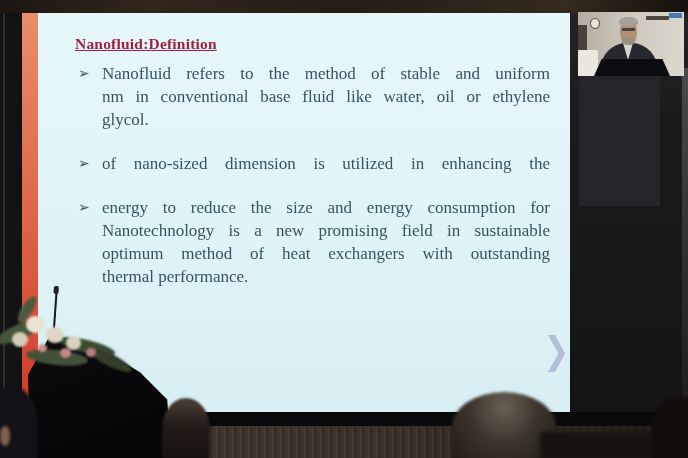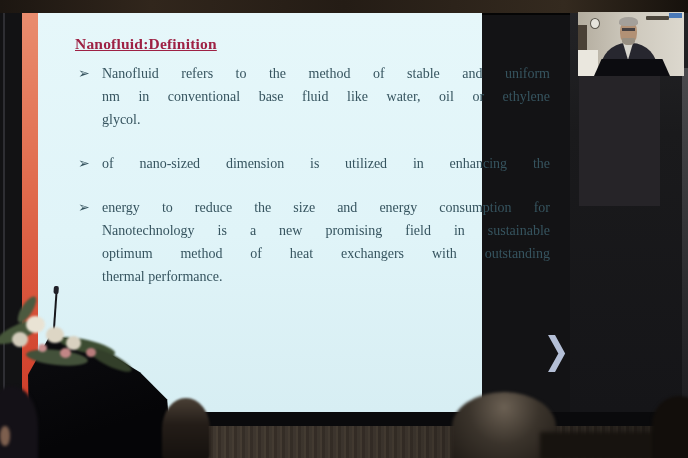--- a/index.html
+++ b/index.html
@@ -14,31 +14,31 @@
   
   .left-margin{position:absolute;left:0;top:13px;width:22px;height:400px;background:#121214;}
   .left-margin .edge-line{position:absolute;left:3px;top:0;width:2px;height:100%;background:#2e2e33;}
 
   
   .red-banner{position:absolute;left:22px;top:13px;width:16px;height:399px;
     background:linear-gradient(180deg,var(--banner-top,#e98c6e) 0%,#e06a4c 45%,var(--banner-bottom,#cf3b28) 100%);
     filter:blur(.4px);}
 
   
-  .slide{position:absolute;left:38px;top:13px;width:444px;height:399px;
+  .slide{position:absolute;left:38px;top:13px;width:532px;height:399px;
     background:linear-gradient(180deg,#e6f7fa 0%,var(--slide-bg,#e0f4f8) 55%,#d7eef3 100%);}
   .slide-title{position:absolute;left:37px;top:22px;font-size:15.5px;font-weight:bold;
     text-decoration:underline;letter-spacing:.2px;}
   .bullets{position:absolute;left:40px;top:49px;width:472px;}
   .bullet{display:flex;margin-bottom:21px;}
   .bullet:last-child{margin-bottom:0;}
   .bullet .marker{width:24px;flex:0 0 24px;font-family:"DejaVu Sans",sans-serif;
     font-size:14px;line-height:23px;}
   .bullet .lines{width:448px;}
-  .bullet .line{display:block;width:448px;height:23px;line-height:23px;font-size:14px;
+  .bullet .line{display:block;width:448px;height:23px;line-height:23px;font-size:17px;
     text-align:justify;text-align-last:justify;white-space:nowrap;}
   .bullet .line.last{text-align-last:left;}
   .next-chevron{position:absolute;left:503px;top:316px;font-family:"DejaVu Sans",sans-serif;
     font-size:37px;font-weight:bold;transform:scaleX(.85);filter:blur(.4px);cursor:pointer;}
 
   
   .right-panel{position:absolute;left:570px;top:13px;width:118px;height:399px;
     background:linear-gradient(180deg,#232326 0%,#1a1a1c 30%,#151518 100%);}
   .right-panel .light-column{position:absolute;right:0;top:55px;width:6px;height:344px;
     background:linear-gradient(180deg,#4a4a4d,#29292c 70%,#1d1d20);}

